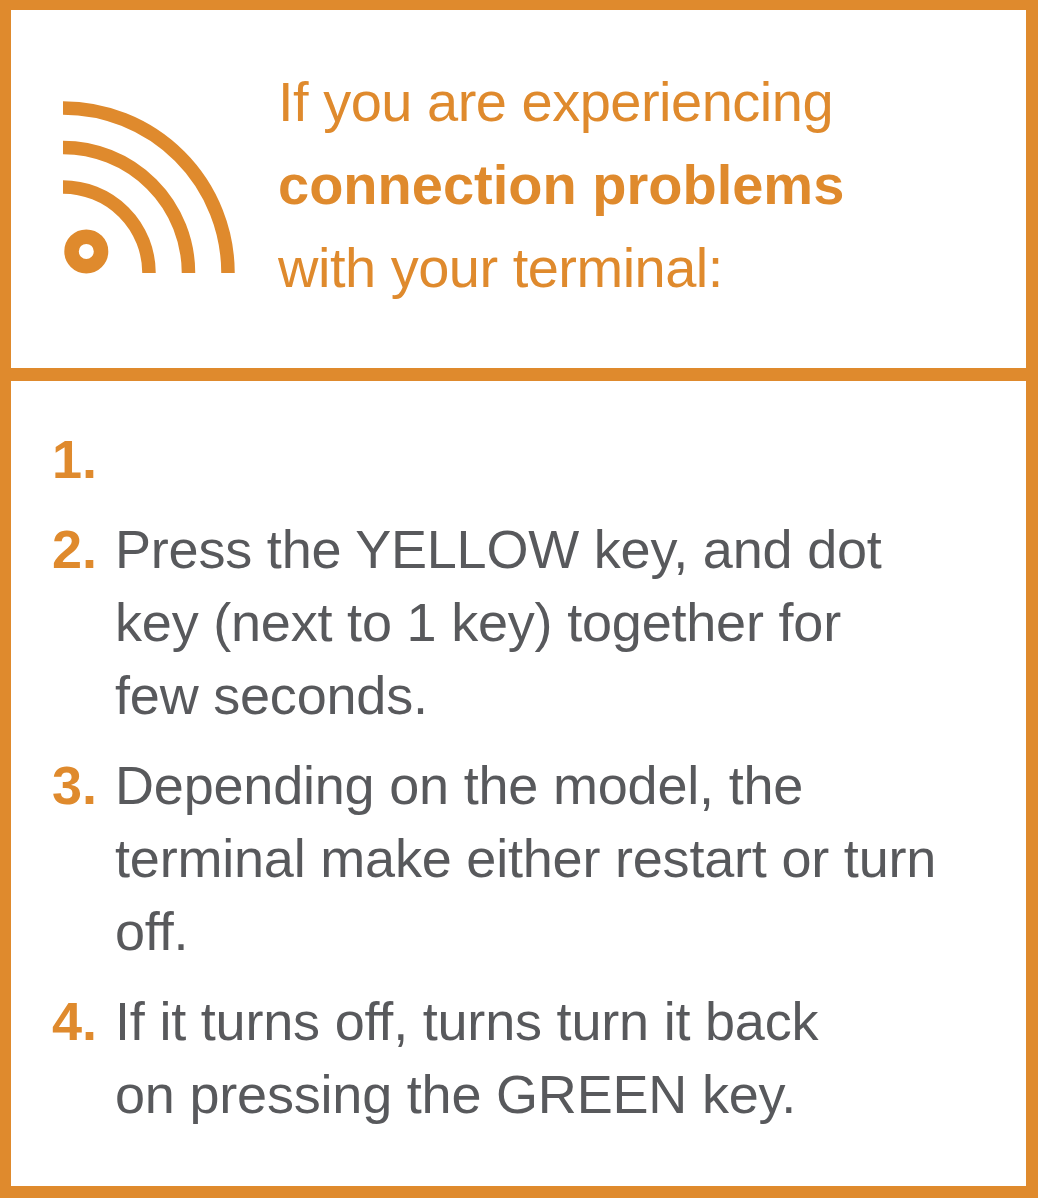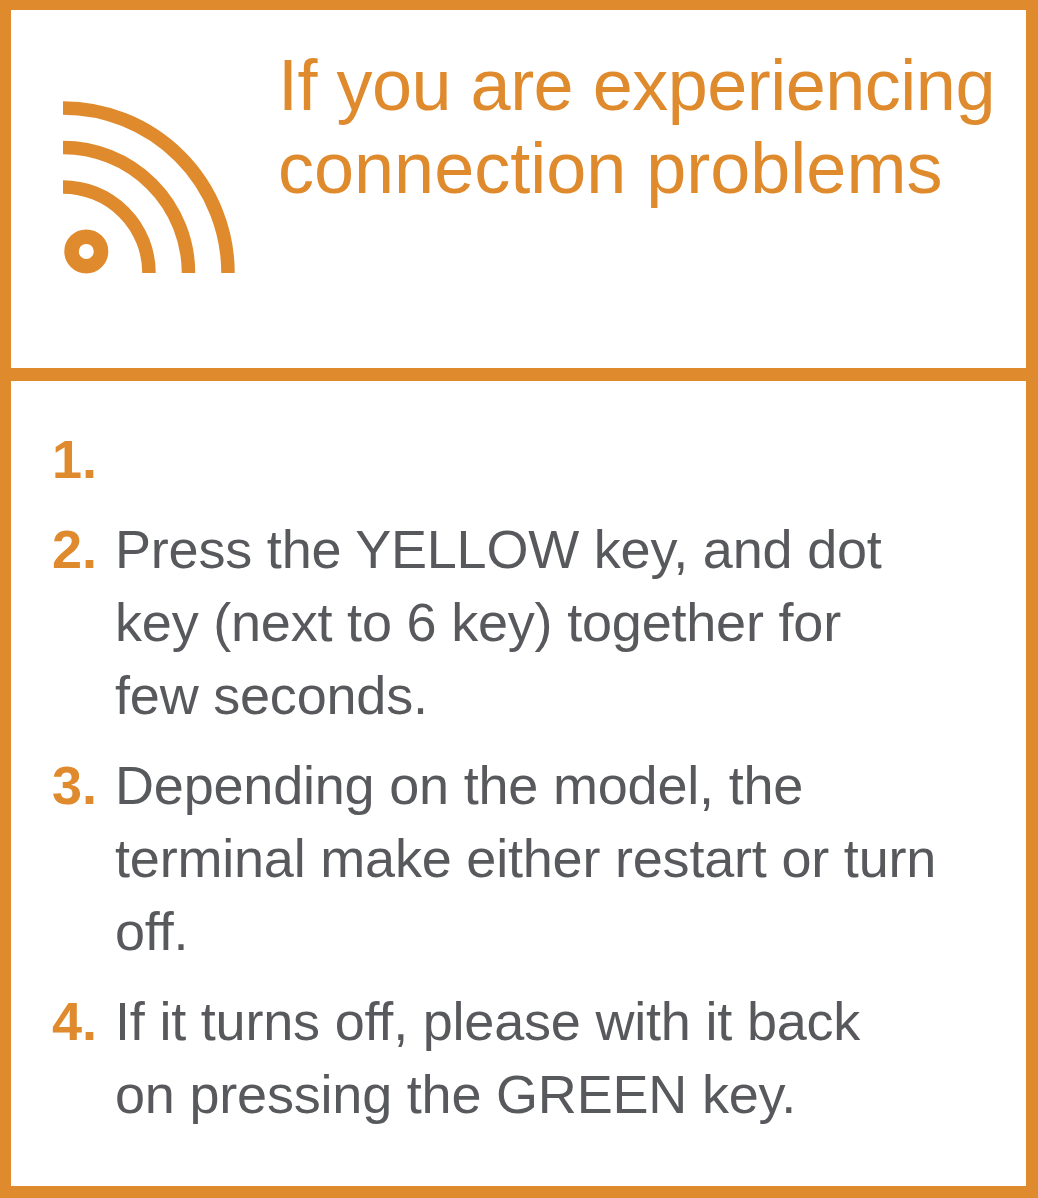--- a/index.html
+++ b/index.html
@@ -34,29 +34,29 @@
     position:absolute;
     left:51px;
     top:90px;
     width:174px;
     height:180px;
   }
   .wifi-icon svg{display:block;width:100%;height:100%;}
   .title{
     position:absolute;
     left:267px;
-    top:34px;
+    top:50px;
     color:var(--orange);
-    font-size:72px;
+    font-size:56px;
     line-height:83px;
     letter-spacing:-0.5px;
     white-space:nowrap;
   }
   .title .line-bold{
-    font-weight:400;
+    font-weight:700;
     letter-spacing:0px;
   }
   .divider{
     height:13px;
     flex:none;
     background:var(--orange);
   }
   .steps{
     flex:1;
     padding:42px 40px 0 41px;
@@ -92,40 +92,41 @@
           <circle cx="24.3" cy="151.4" r="14.75" stroke-width="14.5"></circle>
           <path d="M 1 87 A 86 86 0 0 1 87 173" stroke-width="13.5"></path>
           <path d="M 1 47.5 A 125.5 125.5 0 0 1 126.5 173" stroke-width="13.5"></path>
           <path d="M 1 8 A 165 165 0 0 1 166 173" stroke-width="13.5"></path>
         </g>
       </svg>
     </div>
     <div class="title" id="title">
         <div class="title-line">If you are experiencing</div>
         <div class="title-line line-bold">connection problems</div>
+        <div class="title-line">with your terminal:</div>
       </div>
   </div>
 
   <div class="divider"></div>
 
   <div class="steps" id="steps">
       <div class="step">
     <span class="step-number">1.</span>
   </div>
       <div class="step">
     <span class="step-number">2.</span>
     <span class="step-text">Press the YELLOW key, and dot
-key (next to 6 key) together for
+key (next to 1 key) together for
 few seconds.</span>
   </div>
       <div class="step">
     <span class="step-number">3.</span>
     <span class="step-text">Depending on the model, the
 terminal make either restart or turn off.</span>
   </div>
       <div class="step">
     <span class="step-number">4.</span>
-    <span class="step-text">If it turns off, please with it back
+    <span class="step-text">If it turns off, turns turn it back
 on pressing the GREEN key.</span>
   </div>
     </div>
 
 </div>
 
 </body></html>

